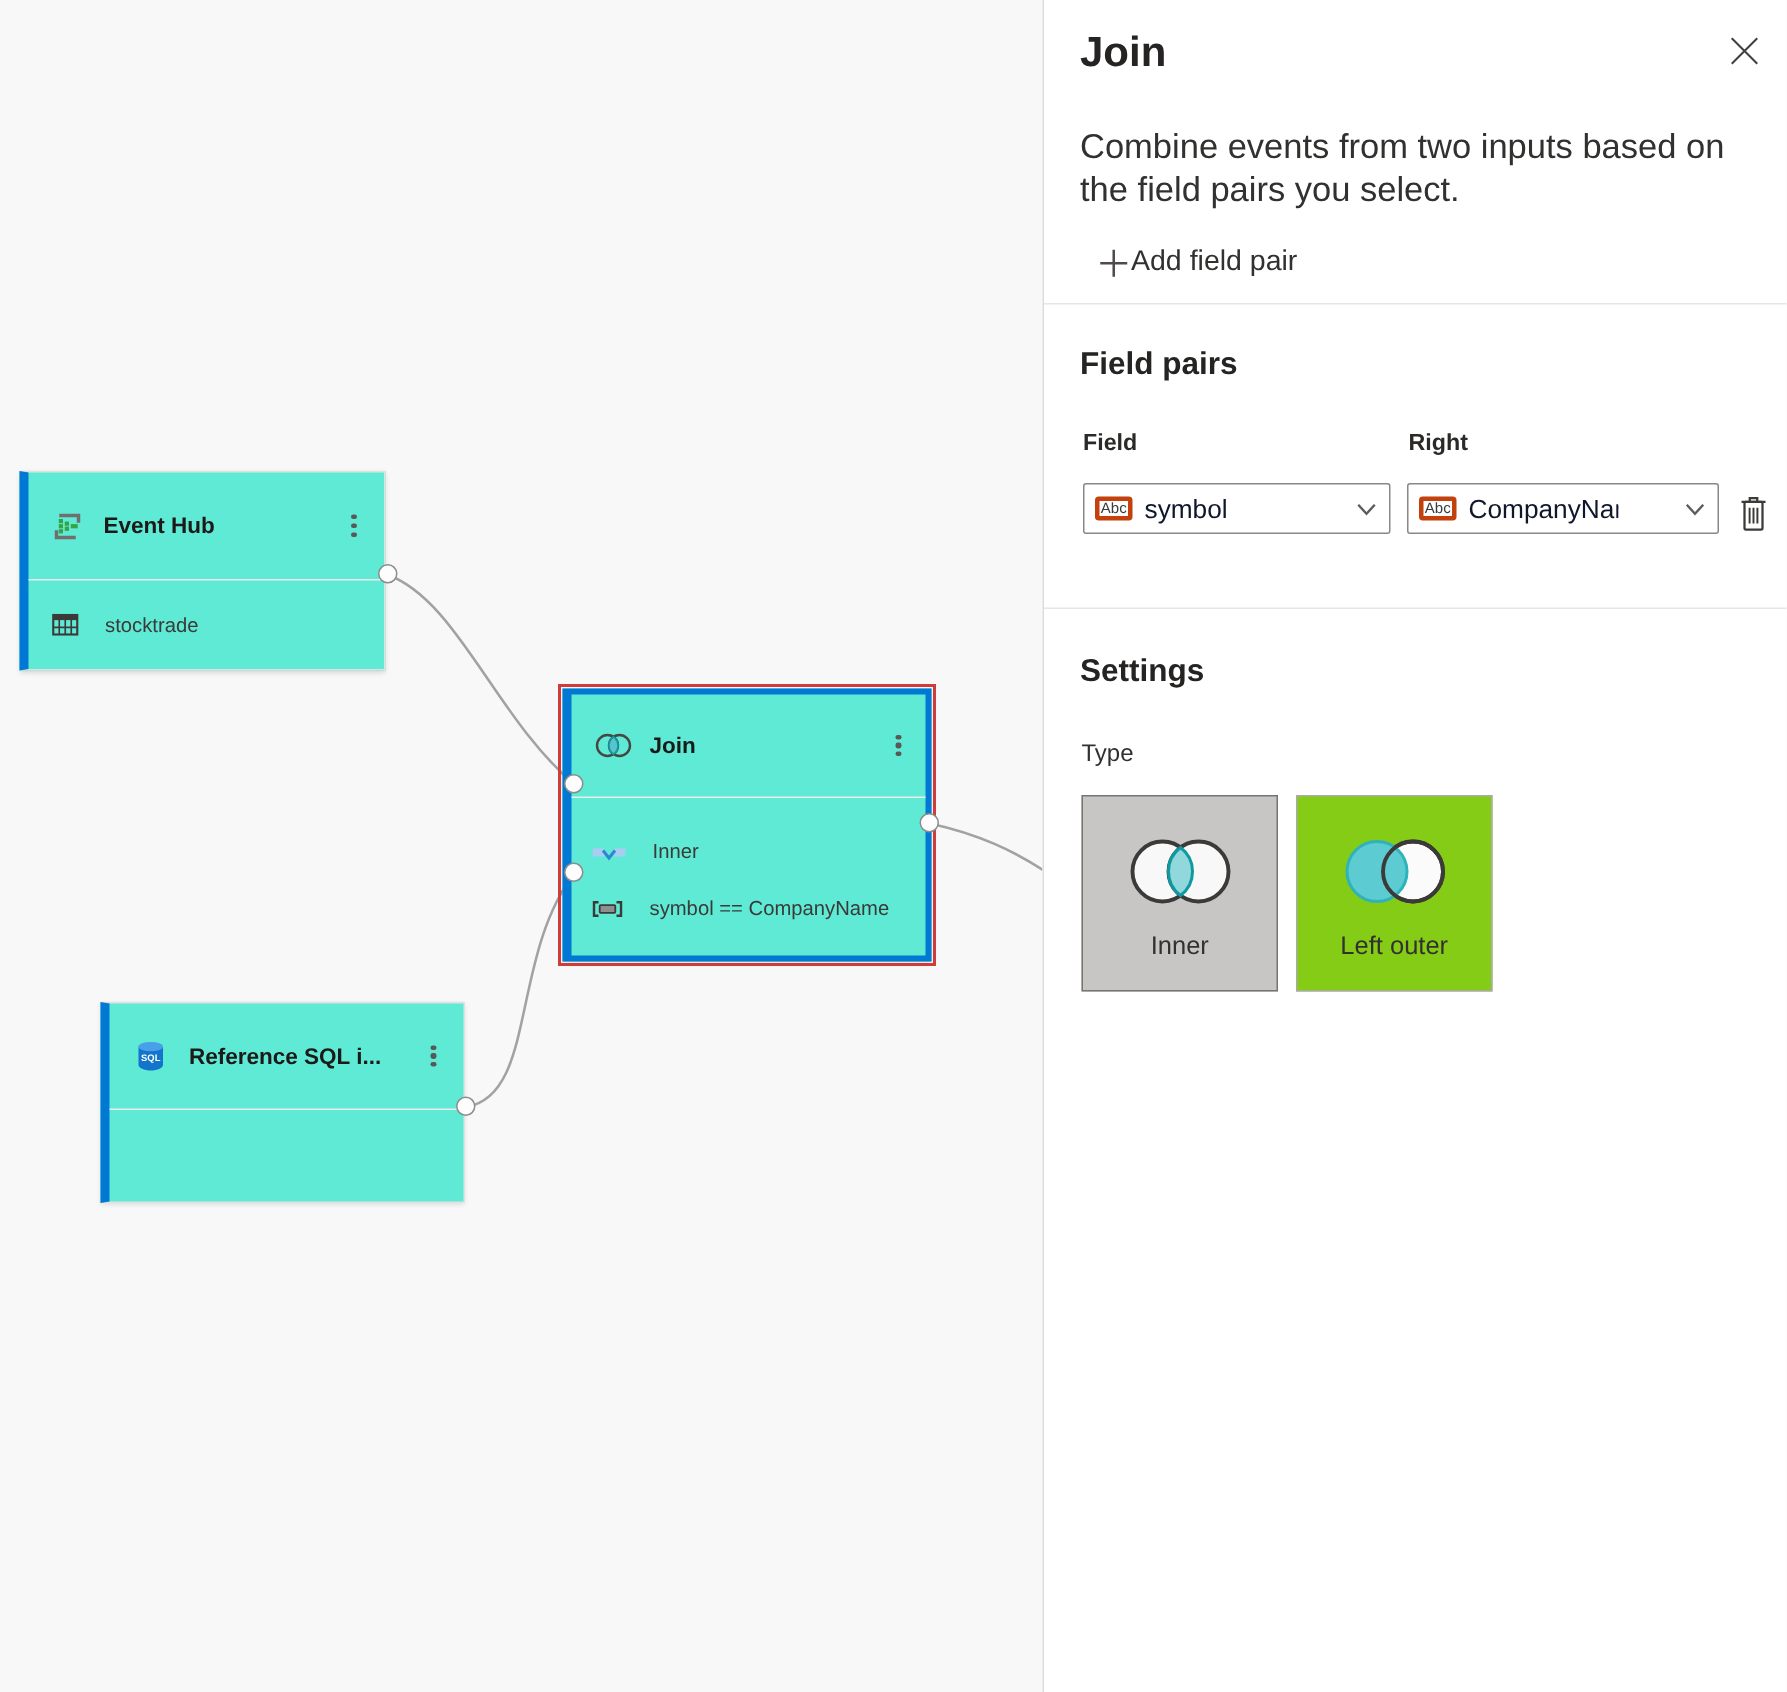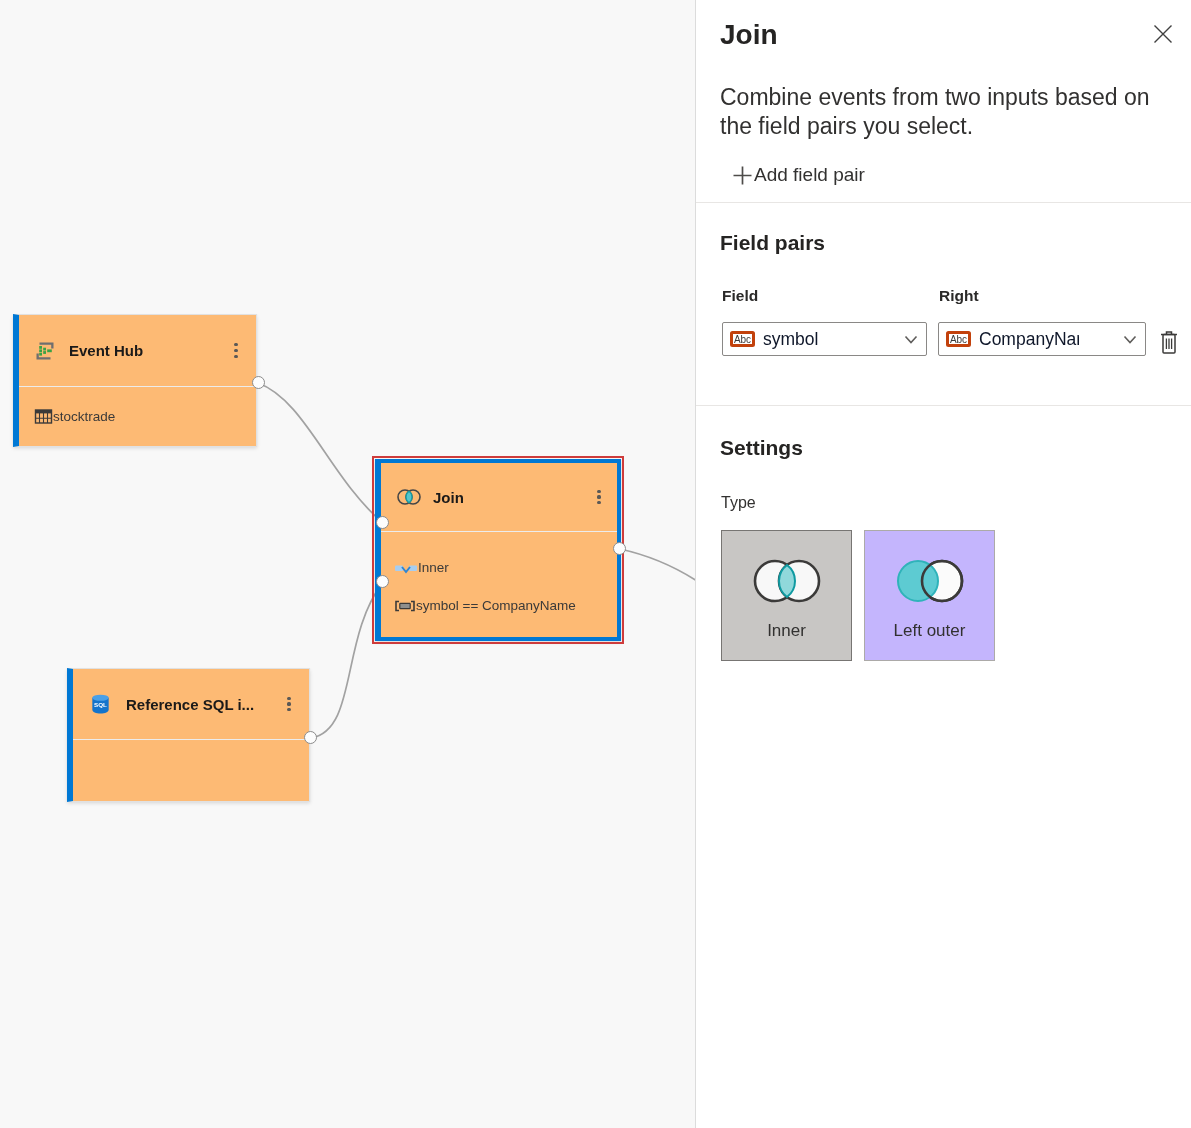--- a/index.html
+++ b/index.html
@@ -14,28 +14,28 @@
 
   
   .canvas {
     position: absolute; left:0; top:0; width:695px; height:1128px;
     background: #f8f8f8;
   }
   .edges { position:absolute; left:0; top:0; z-index:1; }
   .edges path { fill:none; stroke:#a2a2a2; stroke-width:1.7px; }
 
   .node {
-    position:absolute; z-index:2; background:#fdba74;
+    position:absolute; z-index:2; background:#5eead4;
     border:1px solid #e1e1e1; border-left:6px solid #0078d4;
     box-shadow: 0 1.6px 3.6px rgba(0,0,0,.13), 0 .3px .9px rgba(0,0,0,.1);
   }
   .node-header { display:flex; align-items:center; padding:0 12px 0 15px; gap:13px; }
   .node-title { flex:1; font-size:15px; font-weight:700; color:#1b1a19; white-space:nowrap; overflow:hidden; }
   .node-divider { border-top:1px solid #ececec; }
-  .node-row { display:flex; align-items:center; gap:0; font-size:13.5px; color:#3b3a39; }
+  .node-row { display:flex; align-items:center; gap:17px; font-size:13.5px; color:#3b3a39; }
 
   .kebab { width:16px; height:24px; display:flex; flex-direction:column; align-items:center; justify-content:center; gap:2.5px; cursor:pointer; background:none; border:none; }
   .kebab i { width:3.2px; height:3.2px; border-radius:50%; background:#5a5856; }
 
   #node-event-hub { left:13px; top:314px; width:244px; height:133px; }
   #node-event-hub .node-header { height:71px; }
   #node-event-hub .node-row { height:58px; padding:0 15px; }
 
   #node-join {
     left:375px; top:459px; width:246px; height:182px;
@@ -80,21 +80,21 @@
   .dd-value { font-size:17.5px; color:#0f172a; white-space:nowrap; overflow:hidden; flex:1; }
   .dd-value.clip { flex:none; max-width:100px; }
   .dd-chevron { margin-left:auto; flex:none; }
 
   .trash-btn { position:absolute; left:461px; top:329px; width:24px; height:28px; background:none; border:none; cursor:pointer; padding:0; }
 
   .type-label { position:absolute; left:25px; top:494px; font-size:16px; color:#323130; }
   .type-cards { position:absolute; left:25px; top:530px; display:flex; gap:12px; }
   .type-card {
     width:131px; height:131px; display:flex; flex-direction:column; align-items:center;
-    background:#c4b5fd; border:1px solid #acaaa8; cursor:pointer; padding:0;
+    background:#84cc16; border:1px solid #acaaa8; cursor:pointer; padding:0;
   }
   .type-card.selected { background:#c8c6c4; border-color:#777573; }
   .type-card svg { margin-top:21px; }
   .type-card .card-label { margin-top:11px; font-size:17px; color:#323130; font-family:inherit; }
 </style>
 </head>
 <body>
 
 <div class="canvas">
 

